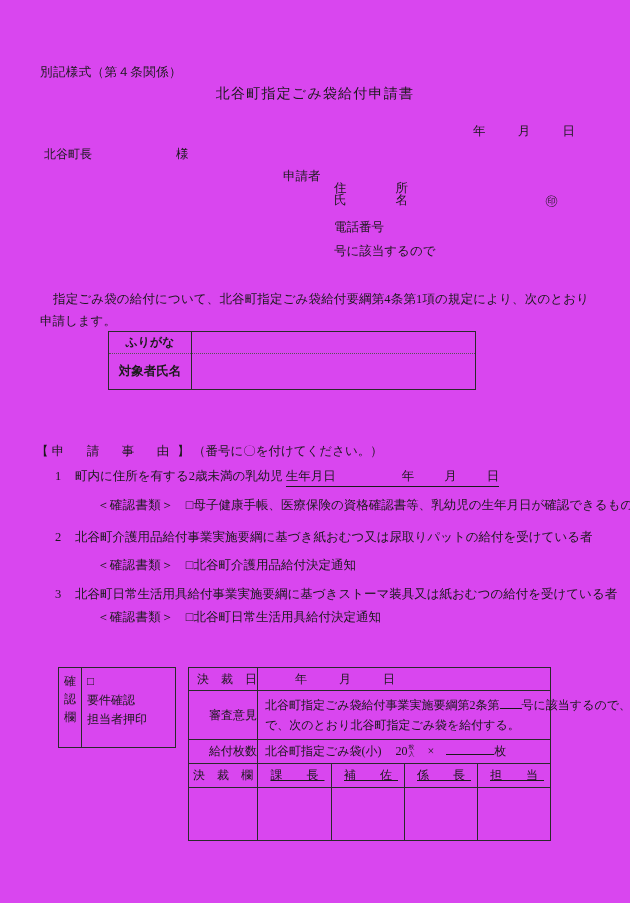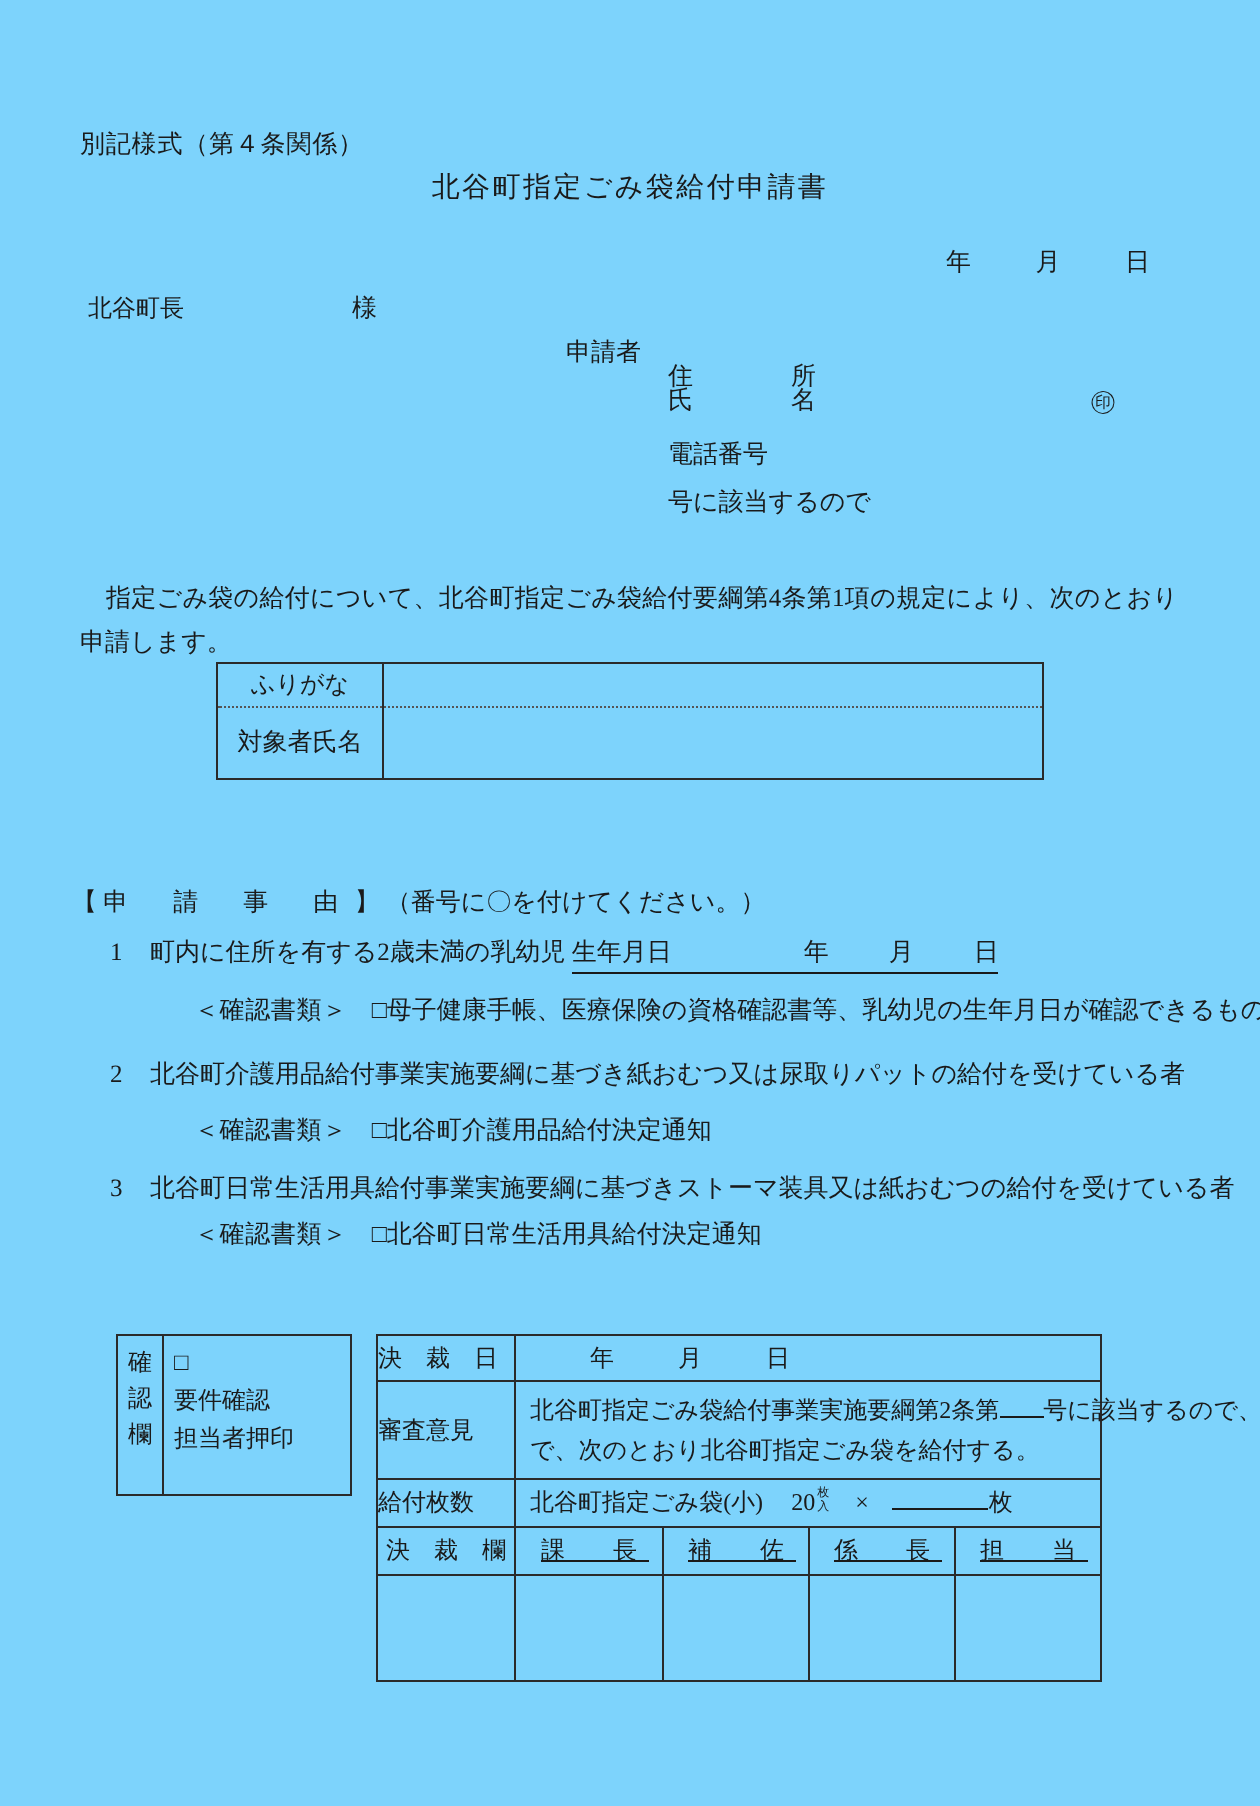--- a/index.html
+++ b/index.html
@@ -11,21 +11,21 @@
   body {
     font-family: "Liberation Serif", "DejaVu Serif", serif;
     color: #1a1a1a;
     -webkit-font-smoothing: antialiased;
   }
   .page {
     position: relative;
     width: 630px;
     height: 903px;
     box-sizing: border-box;
-    background: #7dd3fc;
+    background: #d946ef;
     overflow: hidden;
   }
 
   
   .abs { position: absolute; white-space: nowrap; }
 
   
   #form-code { left: 40px; top: 64px; font-size: 12.5px; letter-spacing: .4px; }
   #doc-title {
     left: 0; right: 0; top: 85px;
@@ -66,24 +66,25 @@
     font-size: 12.5px;
     line-height: 22px;
     text-indent: 13px;
     text-align: justify;
   }
 
   
   #subject-table {
     position: absolute;
     left: 108px; top: 331px;
-    width: 414px;
+    width: 368px;
     border-collapse: collapse;
     table-layout: fixed;
     font-size: 12.5px;
+    font-weight: bold;
   }
   #subject-table td {
     border: 1px solid #2a2a2a;
     padding: 0;
     vertical-align: middle;
   }
   #subject-table .lbl {
     width: 82px;
     text-align: center;
   }
@@ -162,21 +163,21 @@
     table-layout: fixed;
     font-size: 12px;
   }
   #admin-table td {
     border: 1px solid #2a2a2a;
     padding: 0;
     vertical-align: middle;
   }
   #admin-table .rowlabel {
     width: 69px;
-    text-align: left;
+    text-align: right;
     font-size: 12px;
   }
 
   #admin-table .r-date td { height: 22px; }
   #admin-table .r-date .datecell {
     text-align: center;
     padding-right: 118px;
   }
   #admin-table .r-date .datecell .sp { display: inline-block; width: 26px; }
 

